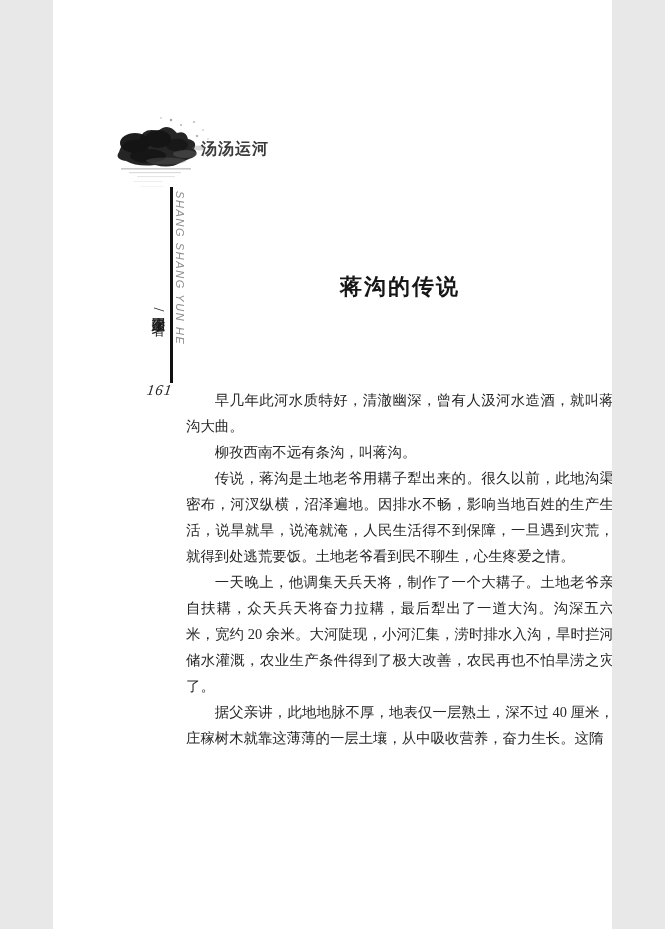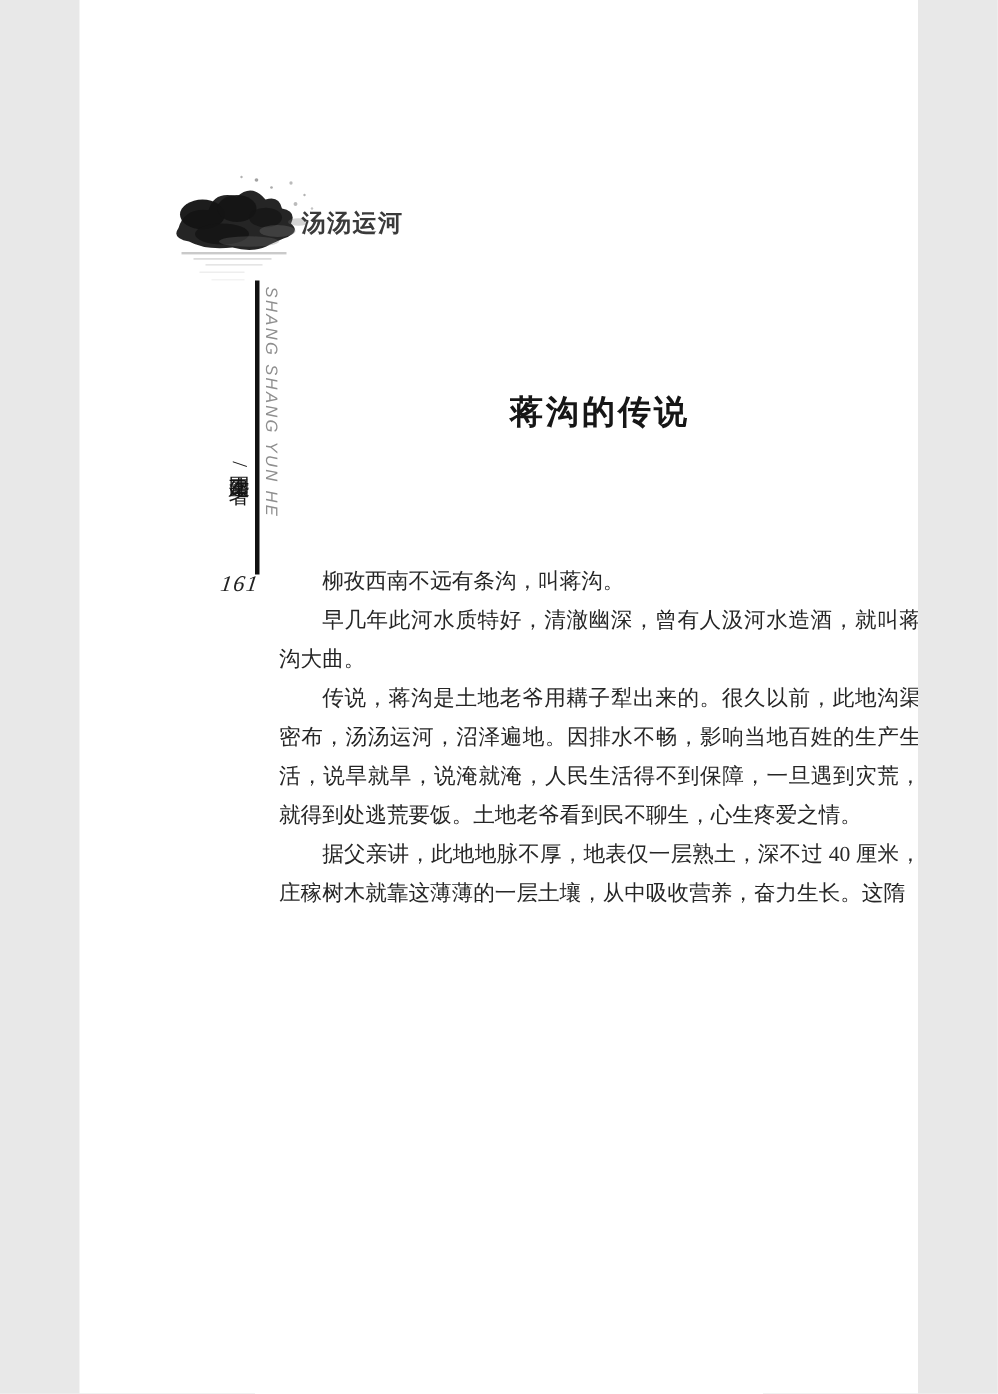--- a/index.html
+++ b/index.html
@@ -80,21 +80,21 @@
     font-size: 15px;
     letter-spacing: 1px;
     color: #222222;
     transform: skewX(-8deg);
   }
 
   
   .article {
     position: absolute;
     left: 133px;
-    top: 262px;
+    top: 274px;
     width: 428px;
     color: #2a2a2a;
   }
   .article h1 {
     margin: 0 0 87px 0;
     font-size: 22px;
     line-height: 26px;
     font-weight: bold;
     text-align: center;
     letter-spacing: 2px;
@@ -154,19 +154,20 @@
   </div>
   <div class="book-title">汤汤运河</div>
 
   <div class="spine-rule"></div>
   <div class="spine-en">SHANG SHANG YUN HE</div>
   <div class="spine-author"><span>秦建国</span><span class="slash">/</span><span>著</span></div>
   <div class="folio">161</div>
 
   <div class="article">
     <h1>蒋沟的传说</h1>
+    <p>早几年此河水质特好，清澈幽深，曾有人汲河水造酒，就叫蒋沟大曲。</p>
     <p>柳孜西南不远有条沟，叫蒋沟。</p>
-    <p>早几年此河水质特好，清澈幽深，曾有人汲河水造酒，就叫蒋沟大曲。</p>
-    <p>传说，蒋沟是土地老爷用耩子犁出来的。很久以前，此地沟渠密布，汤汤运河，沼泽遍地。因排水不畅，影响当地百姓的生产生活，说旱就旱，说淹就淹，人民生活得不到保障，一旦遇到灾荒，就得到处逃荒要饭。土地老爷看到民不聊生，心生疼爱之情。</p>
+    <p>传说，蒋沟是土地老爷用耩子犁出来的。很久以前，此地沟渠密布，河汊纵横，沼泽遍地。因排水不畅，影响当地百姓的生产生活，说旱就旱，说淹就淹，人民生活得不到保障，一旦遇到灾荒，就得到处逃荒要饭。土地老爷看到民不聊生，心生疼爱之情。</p>
+    <p>一天晚上，他调集天兵天将，制作了一个大耩子。土地老爷亲自扶耩，众天兵天将奋力拉耩，最后犁出了一道大沟。沟深五六米，宽约 20 余米。大河陡现，小河汇集，涝时排水入沟，旱时拦河储水灌溉，农业生产条件得到了极大改善，农民再也不怕旱涝之灾了。</p>
     <p>据父亲讲，此地地脉不厚，地表仅一层熟土，深不过 40 厘米，庄稼树木就靠这薄薄的一层土壤，从中吸收营养，奋力生长。这隋</p>
   </div>
 
 </div>
 
 </body></html>

